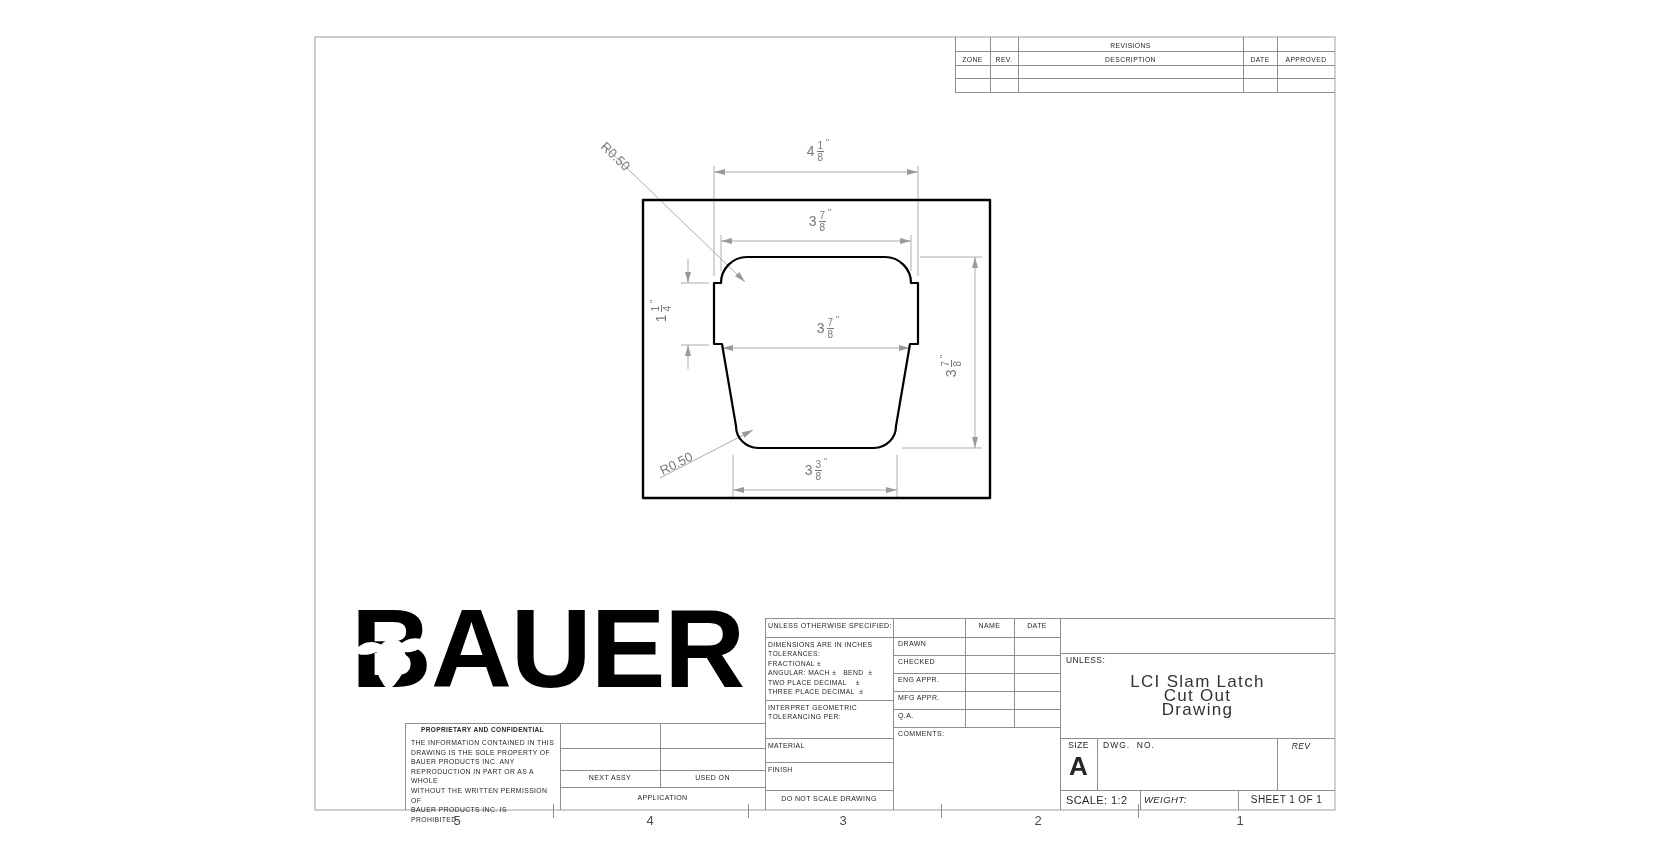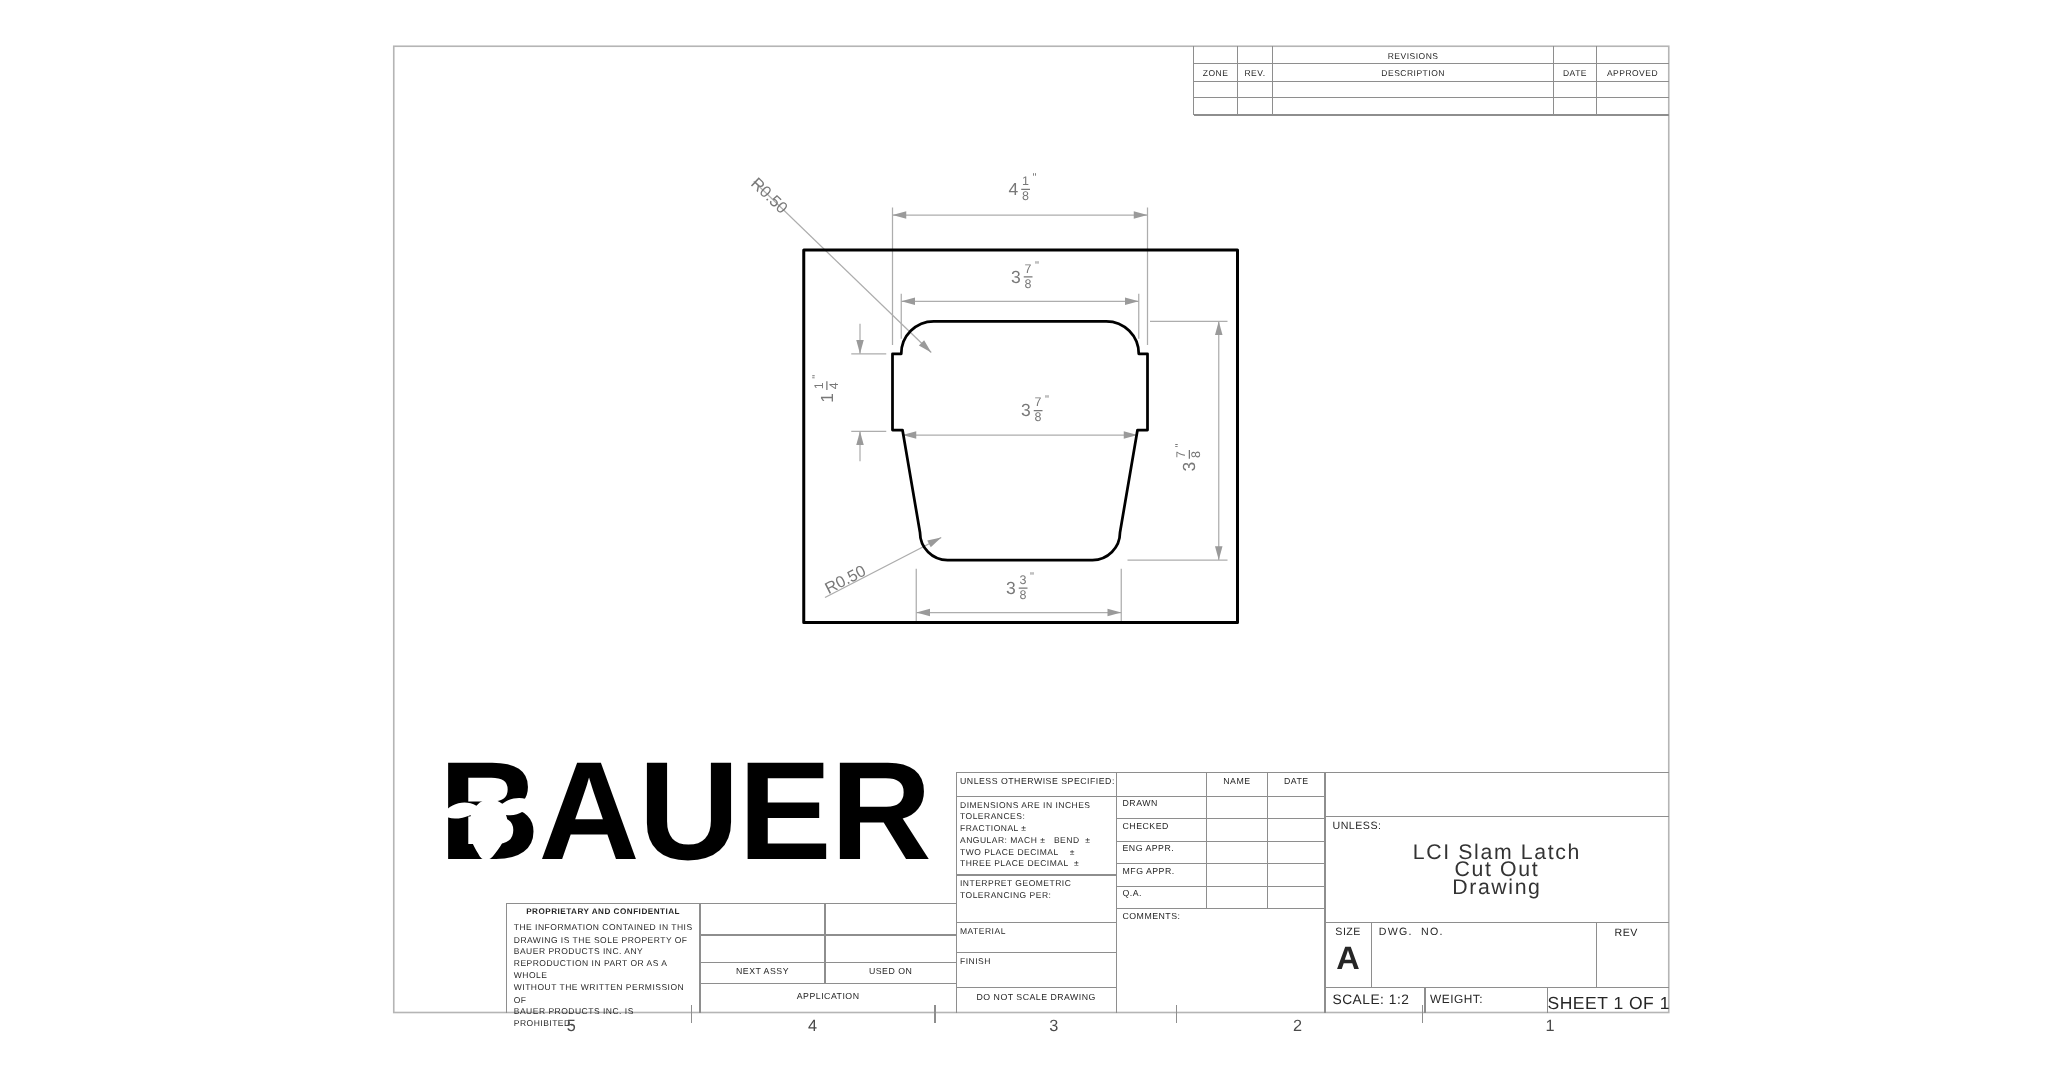--- a/index.html
+++ b/index.html
@@ -236,24 +236,24 @@
   <div class="t sm" style="left:898px;top:712px;">Q.A.</div>
   <div class="t sm" style="left:898px;top:730px;">COMMENTS:</div>
 
   <div class="t md" style="left:1066px;top:655px;">UNLESS:</div>
   <div class="t c titleline" style="left:1060px;top:672px;width:275px;">LCI Slam Latch</div>
   <div class="t c titleline" style="left:1060px;top:686px;width:275px;">Cut Out</div>
   <div class="t c titleline" style="left:1060px;top:700px;width:275px;">Drawing</div>
   <div class="t md c" style="left:1060px;top:740px;width:37px;">SIZE</div>
   <div class="t c" style="left:1060px;top:751px;width:37px;font-size:26px;font-weight:bold;">A</div>
   <div class="t md pre" style="left:1103px;top:740px;letter-spacing:1px;">DWG.  NO.</div>
-  <div class="t md c" style="left:1277px;top:741px;width:48px;">REV</div>
+  <div class="t md c" style="left:1277px;top:741px;width:48px;font-style:italic;">REV</div>
   <div class="t" style="left:1066px;top:794px;font-size:11px;">SCALE: 1:2</div>
-  <div class="t" style="left:1144px;top:794px;font-size:9.5px;">WEIGHT:</div>
-  <div class="t c" style="left:1238px;top:794px;width:97px;font-size:14px;">SHEET 1 OF 1</div>
+  <div class="t" style="left:1144px;top:794px;font-size:9.5px;font-style:italic;">WEIGHT:</div>
+  <div class="t c" style="left:1238px;top:794px;width:97px;font-size:10px;">SHEET 1 OF 1</div>
 
   <div class="zone" style="left:446px;top:813px;">5</div>
   <div class="zone" style="left:639px;top:813px;">4</div>
   <div class="zone" style="left:832px;top:813px;">3</div>
   <div class="zone" style="left:1027px;top:813px;">2</div>
   <div class="zone" style="left:1229px;top:813px;">1</div>
 
 </div>
 
 </body></html>

